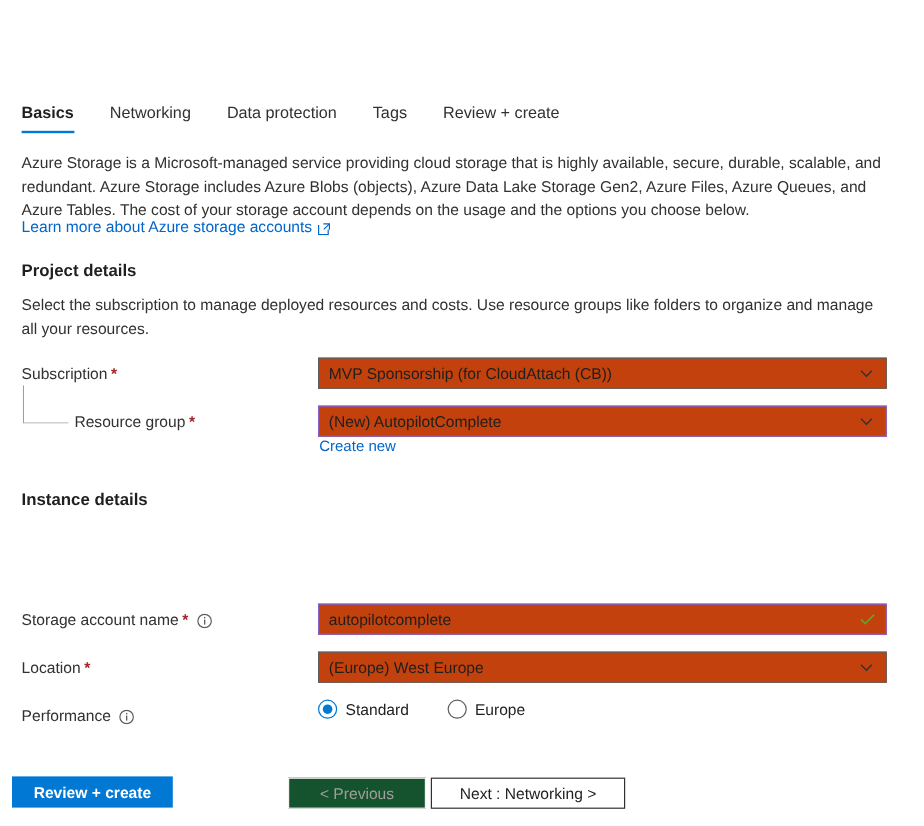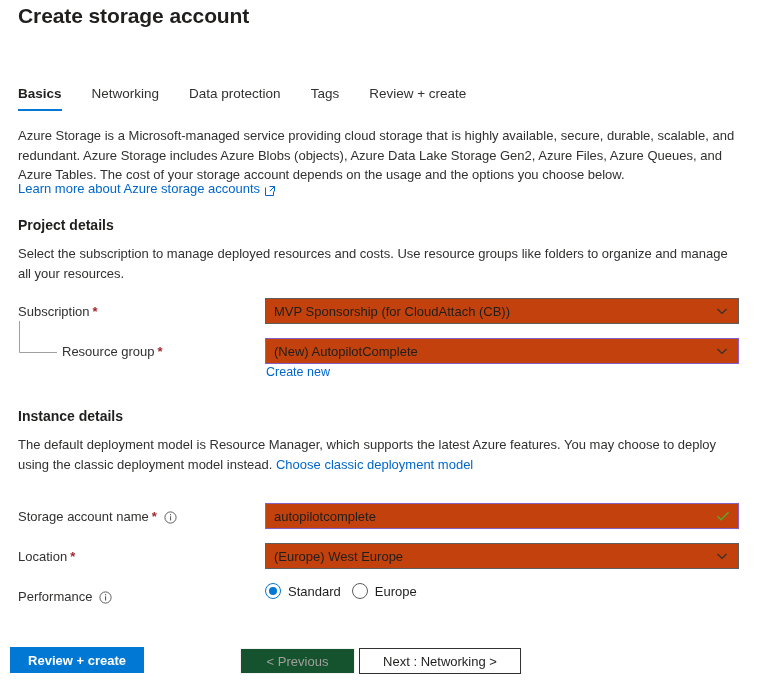--- a/index.html
+++ b/index.html
@@ -195,21 +195,21 @@
     pointer-events: none;
   }
 
   
   .radio-group {
     position: absolute;
     left: 265px;
     top: 583px;
     display: flex;
     align-items: center;
-    gap: 11px;
+    gap: 32px;
   }
   .radio-opt {
     display: flex;
     align-items: center;
     gap: 7px;
     cursor: pointer;
     font-size: 13px;
     color: #201f1e;
   }
   .radio-dot {
@@ -286,21 +286,20 @@
     background: #ffffff;
     color: #201f1e;
     border: 1px solid #323130;
   }
 </style>
 </head>
 <body>
 
 <div class="page">
 
-  <div class="page-title">Create storage account</div>
 
   <div class="tabs">
     <div class="tab active"><span>Basics</span></div>
     <div class="tab"><span>Networking</span></div>
     <div class="tab"><span>Data protection</span></div>
     <div class="tab"><span>Tags</span></div>
     <div class="tab"><span>Review + create</span></div>
   </div>
 
   <div class="intro">Azure Storage is a Microsoft-managed service providing cloud storage that is highly available, secure, durable, scalable, and redundant. Azure Storage includes Azure Blobs (objects), Azure Data Lake Storage Gen2, Azure Files, Azure Queues, and Azure Tables. The cost of your storage account depends on the usage and the options you choose below.</div>
@@ -345,23 +344,20 @@
     <span class="value">(New) AutopilotComplete</span>
     <span class="chev">
       <svg width="12" height="12" viewBox="0 0 12 12">
           <path d="M1.5 4 L6 8.5 L10.5 4" fill="none" stroke="#323130" stroke-width="1.2"></path>
         </svg>
     </span>
   </div>
   <div class="sublink" style="top:365px;">Create new</div>
 
   <div class="section-head" style="top:408px;">Instance details</div>
-  <div class="section-desc" style="top:435px;">
-    <span>The default deployment model is Resource Manager, which supports the latest Azure features. You may choose to deploy using the classic deployment model instead. </span><span class="inline-link">Choose classic deployment model</span>
-  </div>
 
   <div class="form-label" style="left:18px; top:509px;">
     <span>Storage account name</span>
     <span class="req">*</span>
     <span class="info-icon">
       <svg width="13" height="13" viewBox="0 0 13 13">
         <circle cx="6.5" cy="6.5" r="5.6" fill="none" stroke="#605e5c" stroke-width="1"></circle>
         <rect x="6" y="5.3" width="1.1" height="4.2" fill="#605e5c"></rect>
         <rect x="6" y="3.1" width="1.1" height="1.2" fill="#605e5c"></rect>
       </svg>

